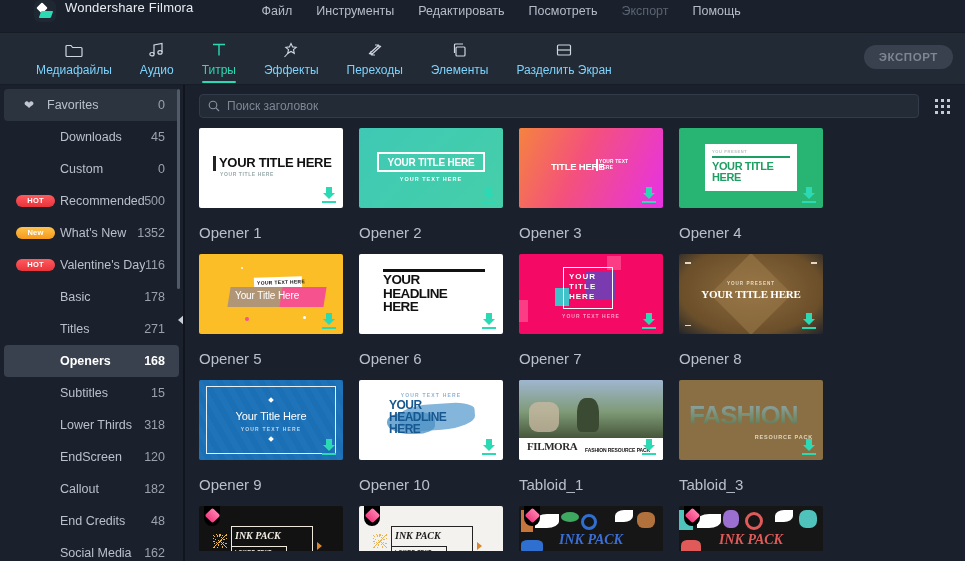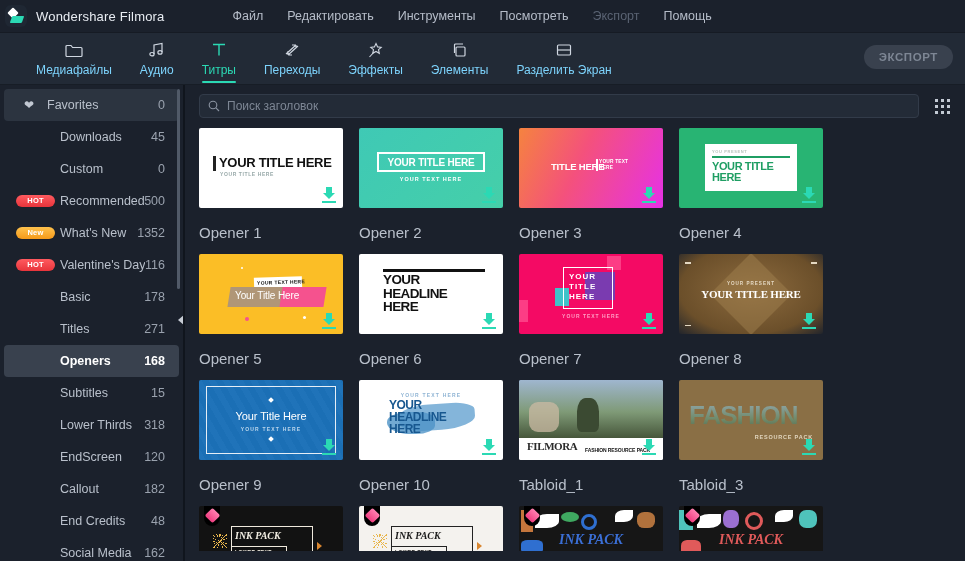--- a/index.html
+++ b/index.html
@@ -5,22 +5,23 @@
   * { box-sizing: border-box; margin: 0; padding: 0; }
   html, body {
     width: 965px; height: 561px;
     background: #1b212c;
     font-family: "Liberation Sans", sans-serif;
     overflow: hidden;
   }
   
   .titlebar {
     height: 33px; background: #1b212c;
-    display: flex; align-items: center;
+    display: flex; align-items: flex-start;
     border-bottom: 1px solid #161b24;
+    padding-left: 29px;
   }
   .logo-box {
     width: 22px; height: 22px; margin-left: 5px; border-radius: 6px;
     background: #1f2733; position: relative; flex: none;
   }
   .logo-diamond {
     position: absolute; width: 8px; height: 8px; background: #ffffff;
     transform: rotate(45deg); left: 4px; top: 3.5px; border-radius: 1px;
   }
   .logo-bar {
@@ -146,22 +147,22 @@
 <body>
 
 <div class="titlebar">
   <div class="logo-box">
     <div class="logo-diamond"></div>
       <div class="logo-bar"></div>
   </div>
   <div class="app-title">Wondershare Filmora</div>
   <div class="menus">
     <div class="menu-item">Файл</div>
+    <div class="menu-item">Инструменты</div>
     <div class="menu-item">Редактировать</div>
-    <div class="menu-item">Инструменты</div>
     <div class="menu-item">Посмотреть</div>
     <div class="menu-item disabled">Экспорт</div>
     <div class="menu-item">Помощь</div>
   </div>
 </div>
 
 <div class="toolbar">
   <div style="width:22px"></div>
 
   <div class="tool">
@@ -188,35 +189,35 @@
     <span class="ticon">
       <svg width="16" height="16" viewBox="0 0 16 16">
           <path d="M2 2.5h12M8 2.5v11" fill="none" stroke="currentColor" stroke-width="1.4"></path>
         </svg>
     </span>
     <span class="tlabel">Титры</span>
   </div>
 
   <div class="tool">
     <span class="ticon">
-      <svg width="18" height="16" viewBox="0 0 18 16">
-          <path d="M3 12L13 3M13 3H9M13 3v4M15 4L5 13M5 13h4M5 13V9" fill="none" stroke="currentColor" stroke-width="1.2"></path>
-        </svg>
-    </span>
-    <span class="tlabel">Переходы</span>
-  </div>
-
-  <div class="tool">
-    <span class="ticon">
       <svg width="18" height="17" viewBox="0 0 18 17">
           <path d="M9 1.5l1.6 3.4 3.6.4-2.7 2.4.8 3.6L9 9.4 5.7 11.3l.8-3.6L3.8 5.3l3.6-.4z" fill="none" stroke="currentColor" stroke-width="1.1"></path>
           <path d="M7 10L2.5 15" stroke="currentColor" stroke-width="1.1"></path>
         </svg>
     </span>
     <span class="tlabel">Эффекты</span>
+  </div>
+
+  <div class="tool">
+    <span class="ticon">
+      <svg width="18" height="16" viewBox="0 0 18 16">
+          <path d="M3 12L13 3M13 3H9M13 3v4M15 4L5 13M5 13h4M5 13V9" fill="none" stroke="currentColor" stroke-width="1.2"></path>
+        </svg>
+    </span>
+    <span class="tlabel">Переходы</span>
   </div>
 
   <div class="tool">
     <span class="ticon">
       <svg width="18" height="16" viewBox="0 0 18 16">
           <rect x="5" y="5" width="9" height="9" rx="1" fill="none" stroke="currentColor" stroke-width="1.2"></rect>
           <path d="M3.5 11V3a1 1 0 011-1h7.5" fill="none" stroke="currentColor" stroke-width="1.2"></path>
         </svg>
     </span>
     <span class="tlabel">Элементы</span>

